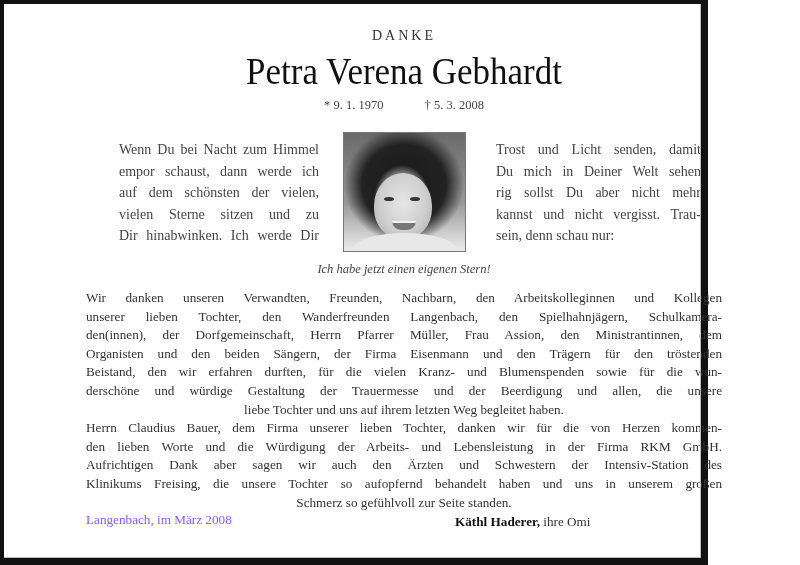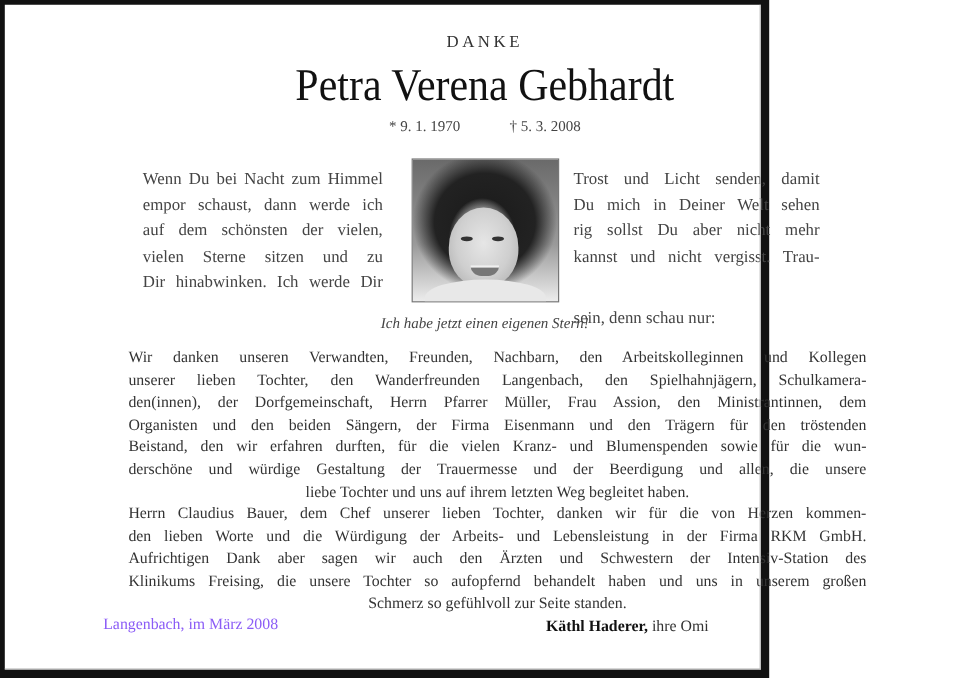--- a/index.html
+++ b/index.html
@@ -12,21 +12,21 @@
       height: 565px;
       position: relative;
       overflow: hidden;
       font-family: "Liberation Serif", "DejaVu Serif", serif;
       color: #2a2a2a;
     }
     .frame {
       position: absolute;
       left: 0;
       top: 0;
-      width: 641px;
+      width: 708px;
       height: 565px;
       box-sizing: border-box;
       border-top: 4px solid #111;
       border-left: 4px solid #111;
       border-right: 7px solid #111;
       border-bottom: 7px solid #111;
       background: #fff;
     }
     .frame::after {
       content: "";
@@ -73,21 +73,21 @@
     .dates .birth { margin-right: 38px; }
     .poem-left, .poem-right {
       position: absolute;
       top: 135px;
       font-size: 14px;
       line-height: 21.5px;
       color: #444;
       text-align: justify;
     }
     .poem-left { left: 115px; width: 200px; }
-    .poem-right { left: 474px; width: 205px; }
+    .poem-right { left: 492px; width: 205px; }
     .poem-line {
       display: block;
       text-align: justify;
       text-align-last: justify;
       white-space: nowrap;
     }
     .photo {
       position: absolute;
       left: 339px;
       top: 128px;
@@ -154,21 +154,20 @@
       width: 636px;
       font-size: 13.2px;
       line-height: 18.6px;
       color: #333;
     }
     .thanks-body .line {
       display: block;
       white-space: nowrap;
       text-align: justify;
       text-align-last: justify;
-      margin-left: 21px;
     }
     .thanks-body .line.center {
       text-align: center;
       text-align-last: center;
     }
     .place-date {
       position: absolute;
       top: 508px;
       left: 82px;
       font-size: 13.2px;
@@ -211,34 +210,34 @@
       <div class="mouth"></div>
     </div>
     <div class="shoulders"></div>
   </div>
 
   <div class="poem-right">
     <span class="poem-line">Trost und Licht senden, damit</span>
     <span class="poem-line">Du mich in Deiner Welt sehen</span>
     <span class="poem-line">rig sollst Du aber nicht mehr</span>
     <span class="poem-line">kannst und nicht vergisst. Trau-</span>
-    <span class="poem-line" style="text-align-last:left;margin-top:30px;">sein, denn schau nur:</span>
+    <span class="poem-line" style="text-align-last:left;">sein, denn schau nur:</span>
   </div>
 
   <div class="poem-closing">Ich habe jetzt einen eigenen Stern!</div>
 
   <div class="thanks-body">
     <span class="line">Wir danken unseren Verwandten, Freunden, Nachbarn, den Arbeitskolleginnen und Kollegen</span>
     <span class="line">unserer lieben Tochter, den Wanderfreunden Langenbach, den Spielhahnjägern, Schulkamera-</span>
     <span class="line">den(innen), der Dorfgemeinschaft, Herrn Pfarrer Müller, Frau Assion, den Ministrantinnen, dem</span>
     <span class="line">Organisten und den beiden Sängern, der Firma Eisenmann und den Trägern für den tröstenden</span>
     <span class="line">Beistand, den wir erfahren durften, für die vielen Kranz- und Blumenspenden sowie für die wun-</span>
     <span class="line">derschöne und würdige Gestaltung der Trauermesse und der Beerdigung und allen, die unsere</span>
     <span class="line center">liebe Tochter und uns auf ihrem letzten Weg begleitet haben.</span>
-    <span class="line">Herrn Claudius Bauer, dem Chef unserer lieben Tochter, danken wir für die von Herzen kommen-</span>
+    <span class="line">Herrn Claudius Bauer, dem Firma unserer lieben Tochter, danken wir für die von Herzen kommen-</span>
     <span class="line">den lieben Worte und die Würdigung der Arbeits- und Lebensleistung in der Firma RKM GmbH.</span>
     <span class="line">Aufrichtigen Dank aber sagen wir auch den Ärzten und Schwestern der Intensiv-Station des</span>
     <span class="line">Klinikums Freising, die unsere Tochter so aufopfernd behandelt haben und uns in unserem großen</span>
     <span class="line center">Schmerz so gefühlvoll zur Seite standen.</span>
   </div>
 
   <div class="place-date">Langenbach, im März 2008</div>
 
   <div class="signatures">
     <div>

